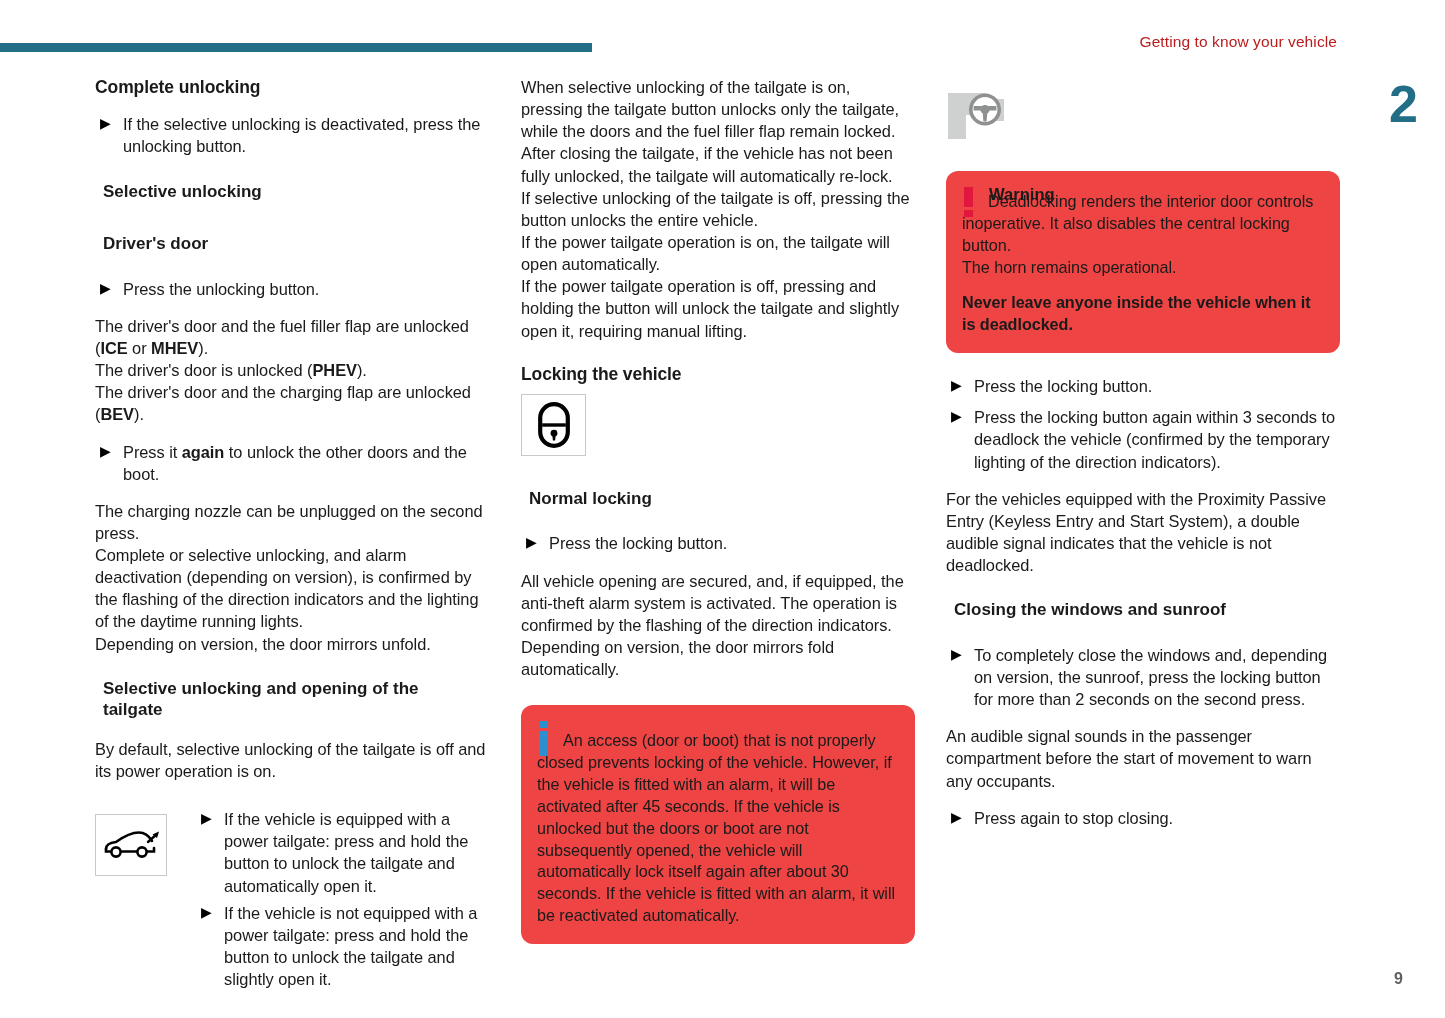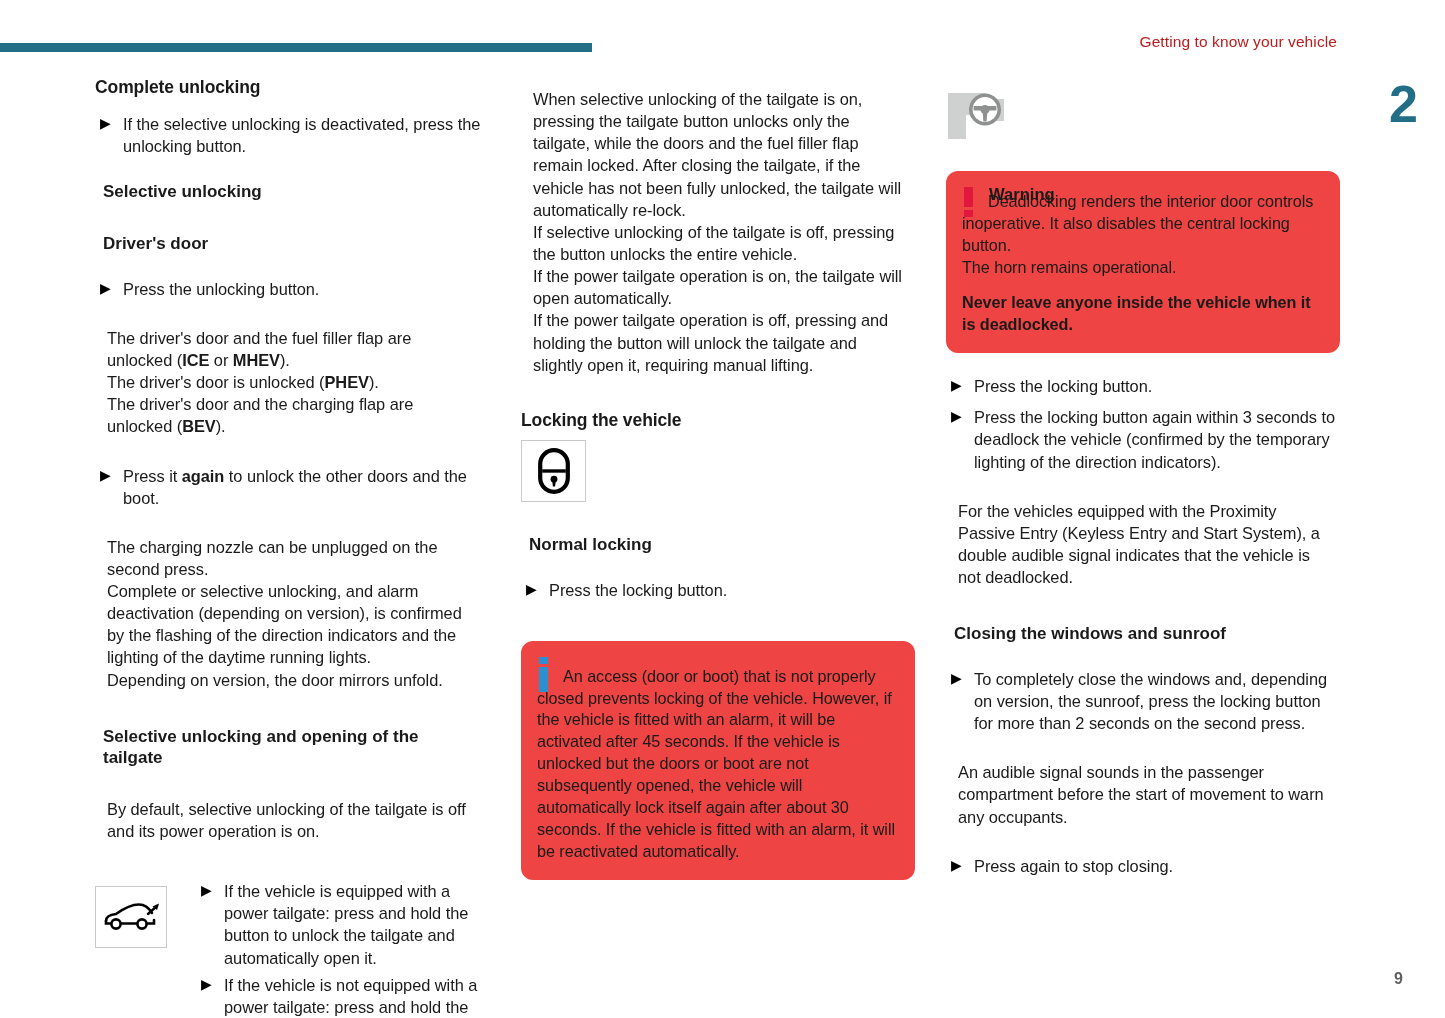--- a/index.html
+++ b/index.html
@@ -80,21 +80,21 @@
   }
   h3.sub-head {
     font-size: 17px;
     font-weight: bold;
     margin: 8px;
     line-height: 1.27;
   }
   p.body {
     font-size: 16.4px;
     line-height: 1.35;
-    margin: 12px;
+    margin: 0;
     letter-spacing: -0.05px;
   }
   .spacer-lg { height: 21px; }
   .spacer-md { height: 15px; }
   .spacer-sm { height: 9px; }
   .spacer-xs { height: 5px; }
 
   
   .bullet {
     display: flex;
@@ -286,20 +286,22 @@
 
     <h3 class="sub-head">Normal locking</h3>
     <div class="spacer-md"></div>
 
     <div class="bullet">
       <span class="tri">▶</span>
       <span class="btxt">Press the locking button.</span>
     </div>
     <div class="spacer-md"></div>
 
+    <p class="body" style="white-space:pre-line">All vehicle opening are secured, and, if equipped, the anti-theft alarm system is activated. The operation is confirmed by the flashing of the direction indicators.
+Depending on version, the door mirrors fold automatically.</p>
     <div style="height:25px"></div>
 
     <div class="callout">
       <div class="lead-line">
         <div class="icon-col">
           <div class="info-icon">
             <div class="dot"></div>
             <div class="bar"></div>
           </div>
         </div>

